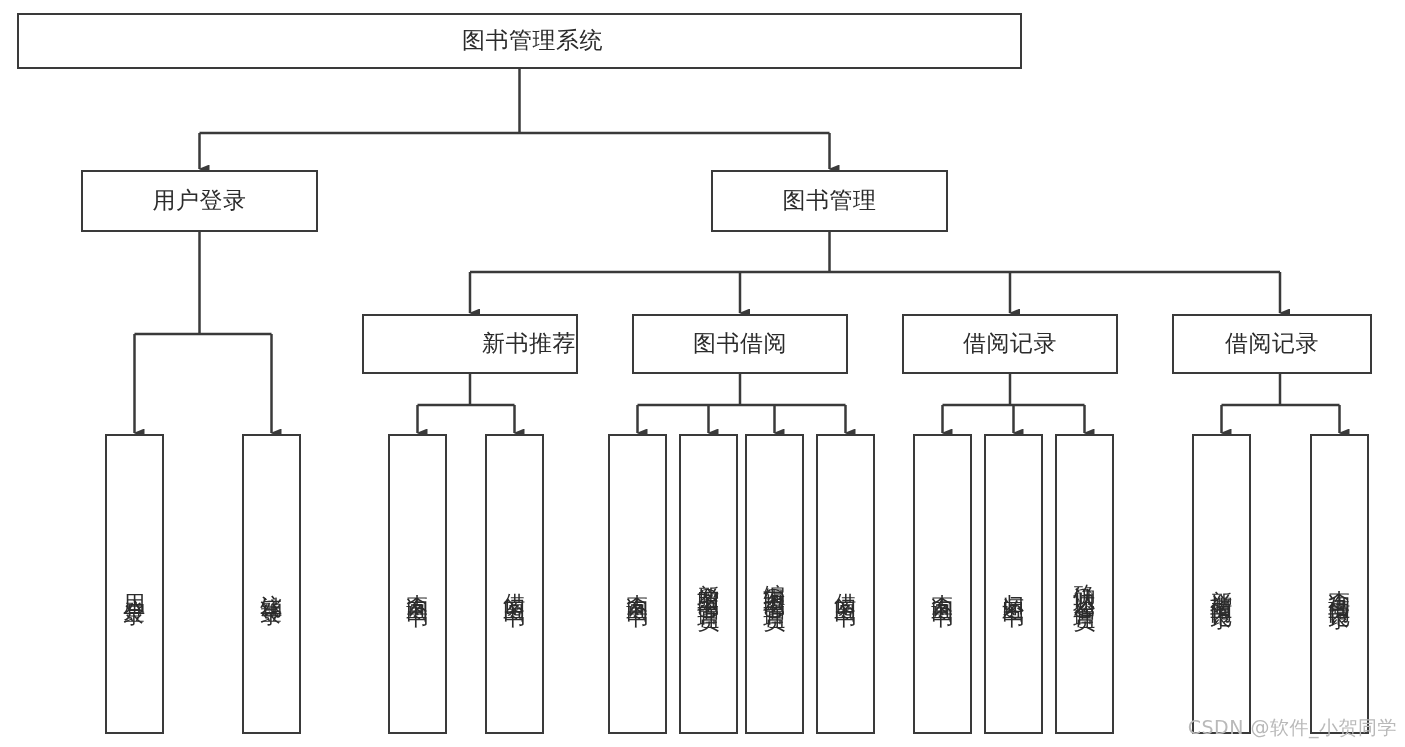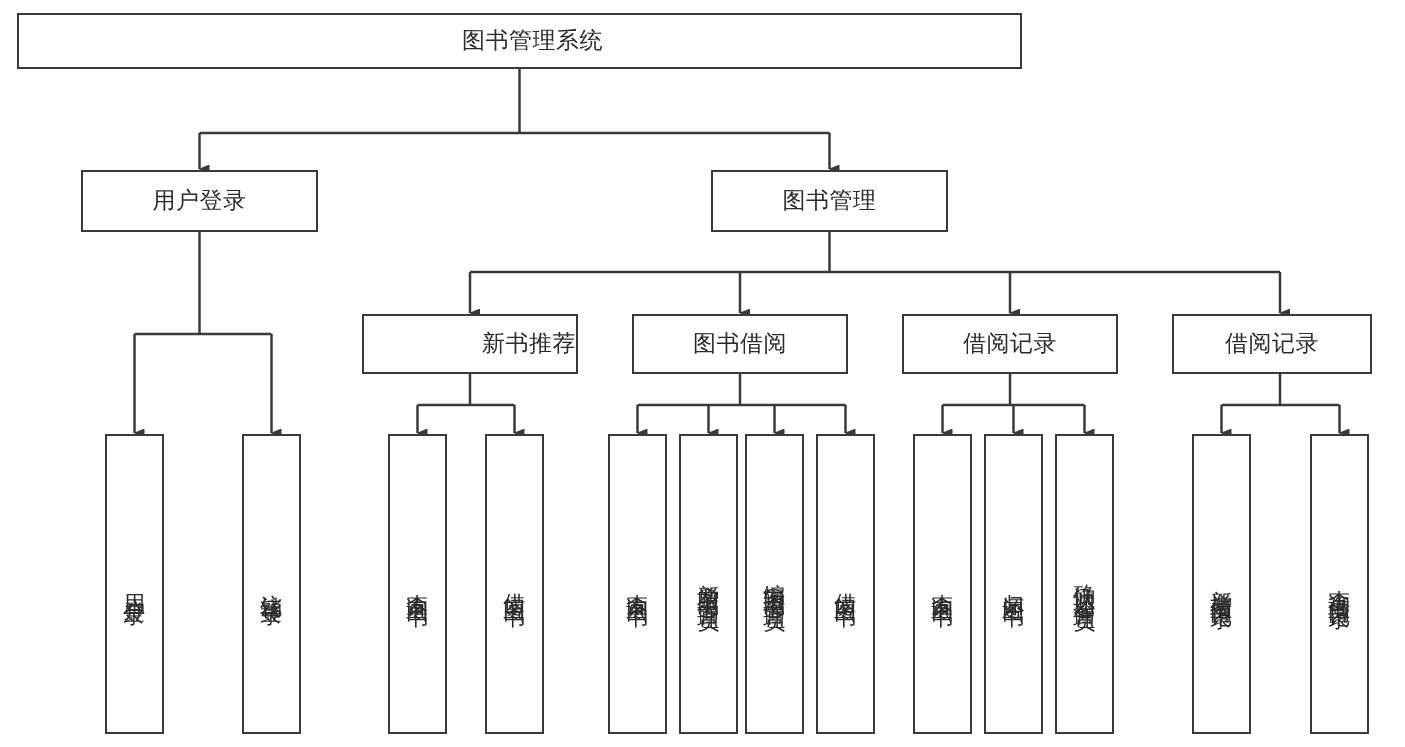--- a/index.html
+++ b/index.html
@@ -179,14 +179,15 @@
         <span class="label">确认归还（管理员）</span>
       </div>
       <div class="node node-v" style="left: 1192px; top: 434px; width: 59px; height: 300px;">
         <span class="label">新增借阅记录</span>
       </div>
       <div class="node node-v" style="left: 1310px; top: 434px; width: 59px; height: 300px;">
         <span class="label">查询借阅记录</span>
       </div>
     </div>
 
+  <div class="watermark">CSDN @软件_小贺同学</div>
 
 </div>
 
 </body></html>

